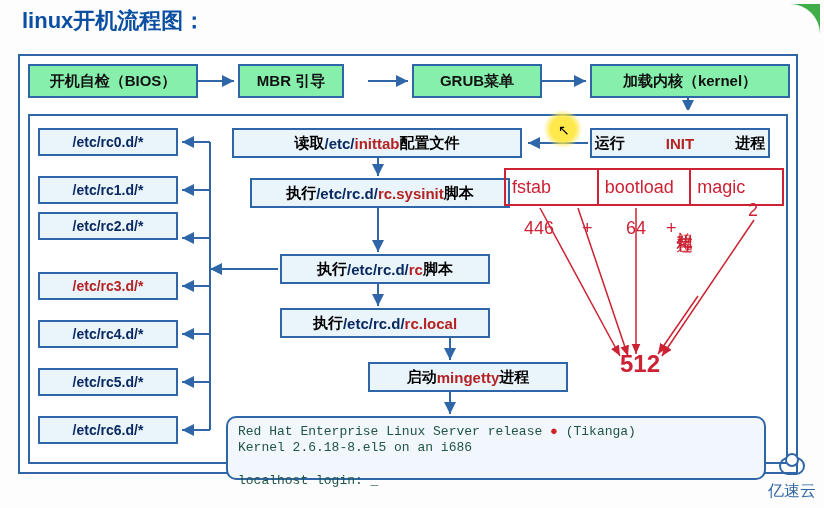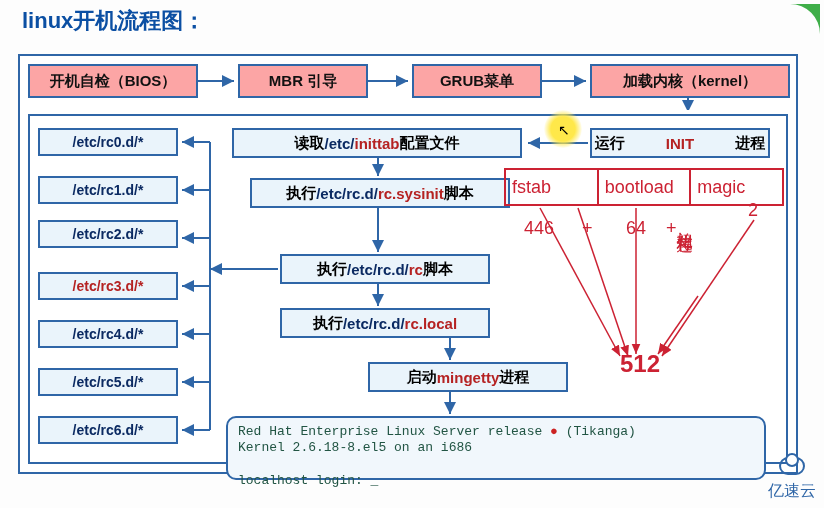--- a/index.html
+++ b/index.html
@@ -25,47 +25,47 @@
     left: 18px; top: 54px;
     width: 780px; height: 420px;
     border: 2px solid #2f66a7;
     background: #fff;
   }
   .top-box {
     position: absolute;
     top: 8px;
     height: 34px;
     border: 2px solid #2f66a7;
-    background: #fca5a5;
+    background: #86efac;
     display: flex; align-items: center; justify-content: center;
     font-size: 15px; font-weight: bold; color: #111;
   }
   .b-bios  { left: 8px;  width: 170px; }
-  .b-mbr   { left: 218px; width: 130px; }
+  .b-mbr   { left: 218px; width: 106px; }
   .b-grub  { left: 392px; width: 130px; }
   .b-kernel{ left: 570px; width: 200px; }
 
   .inner {
     position: absolute;
     left: 8px; right: 8px;
     top: 58px; bottom: 8px;
     border: 2px solid #2f66a7;
   }
 
   .rc-box {
     position: absolute;
     left: 8px;
     width: 140px; height: 28px;
     border: 2px solid #2f66a7;
     background: #eaf4fb;
     display: flex; align-items: center; justify-content: center;
     font-size: 14px; font-weight: bold; color: #0b2a62;
   }
   .rc-box.red { color: #b52222; }
-  .rc0{top:12px;} .rc1{top:60px;} .rc2{top:104px;}
+  .rc0{top:12px;} .rc1{top:60px;} .rc2{top:96px;}
   .rc3{top:156px;} .rc4{top:204px;} .rc5{top:252px;} .rc6{top:300px;}
 
   .step-box {
     position: absolute;
     border: 2px solid #2f66a7;
     background: #eaf4fb;
     display: flex; align-items: center; justify-content: center;
     font-size: 15px; font-weight: bold;
     padding: 0 22px;
     white-space: nowrap;

